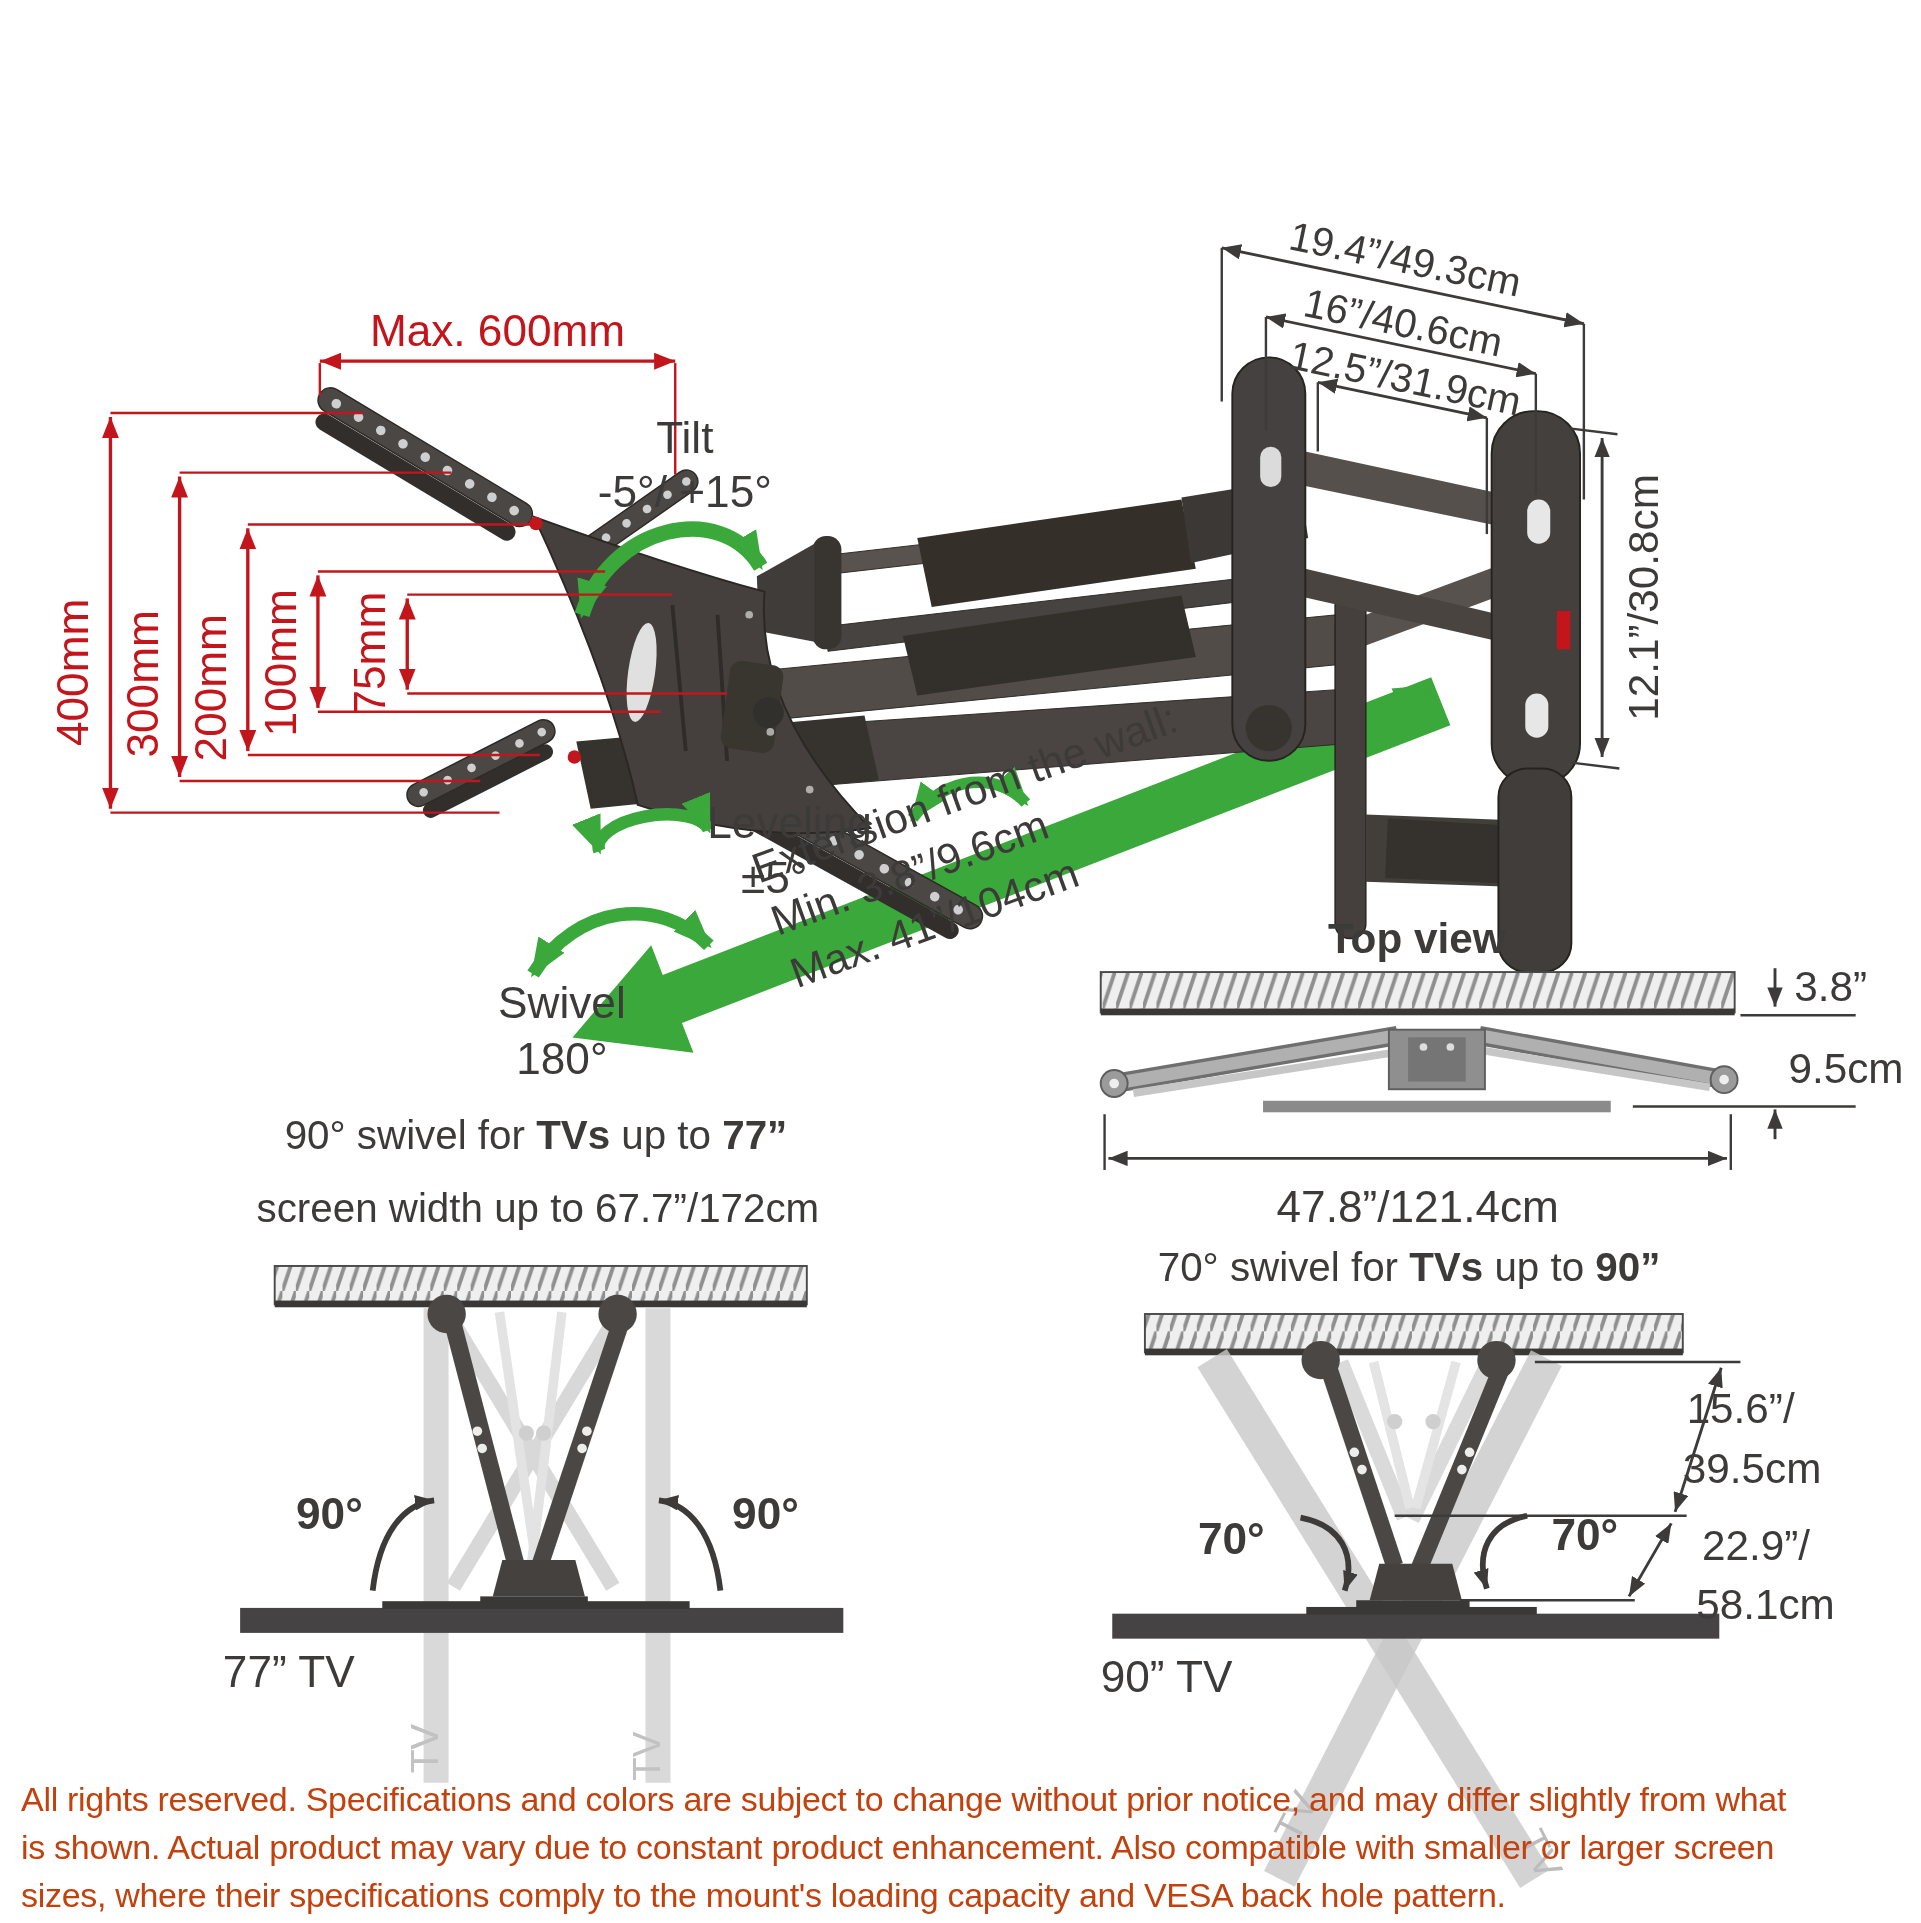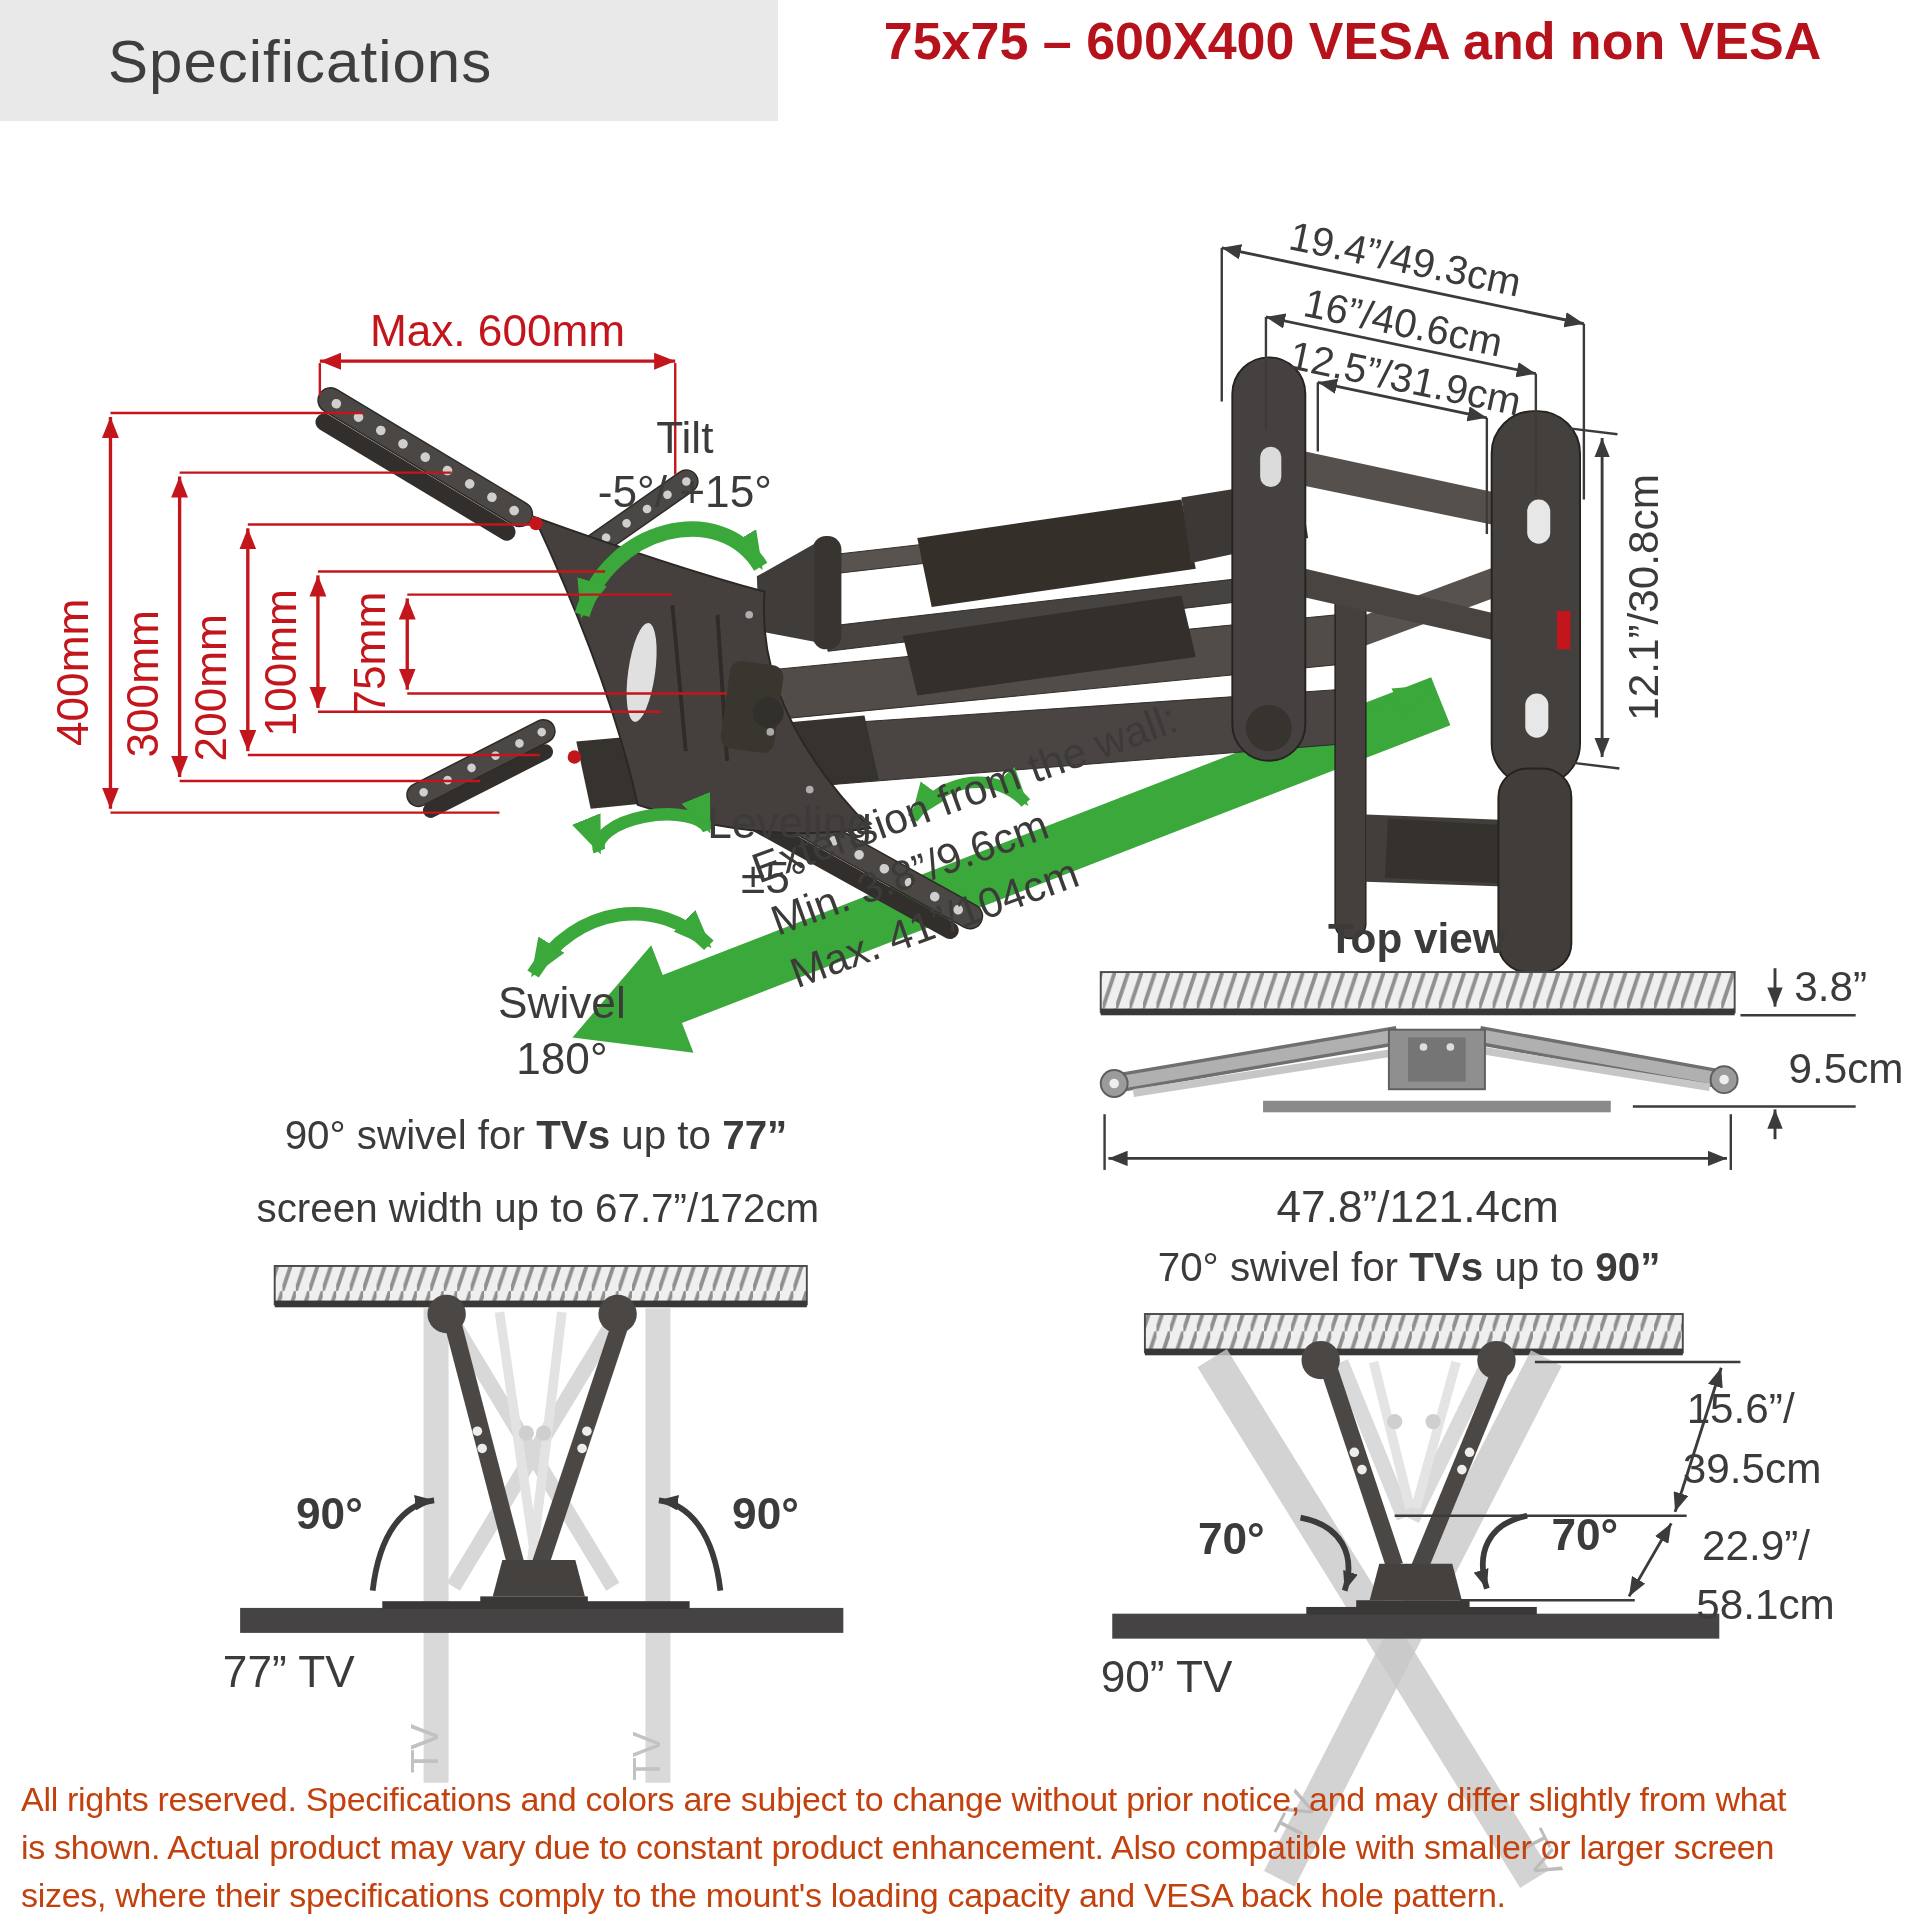--- a/index.html
+++ b/index.html
@@ -17,26 +17,22 @@
   .lbl44{font-size:44px;}
   .lbl46{font-size:46px;}
   .lbl42{font-size:42px;}
   .b{font-weight:700;}
 </style>
 </head>
 <body>
 
 <div id="canvas">
 
-  <div id="specs-box">
-    <h1>Specifications</h1>
-  </div>
 
   <div id="red-heading">
-    <div>75x75 – 600X400 VESA and non VESA</div>
   </div>
 
   <svg width="1921" height="1923" viewBox="0 0 2000 2002" style="position:absolute;left:0;top:0;">
     <defs>
       <marker id="mr" markerUnits="userSpaceOnUse" markerWidth="22" markerHeight="18" viewBox="0 0 10 8" refX="10" refY="4" orient="auto-start-reverse">
           <path d="M0,0L10,4L0,8Z" fill="#c3161c"></path>
         </marker>
       <marker id="md" markerUnits="userSpaceOnUse" markerWidth="20" markerHeight="16" viewBox="0 0 10 8" refX="10" refY="4" orient="auto-start-reverse">
           <path d="M0,0L10,4L0,8Z" fill="#3d3b3a"></path>
         </marker>

